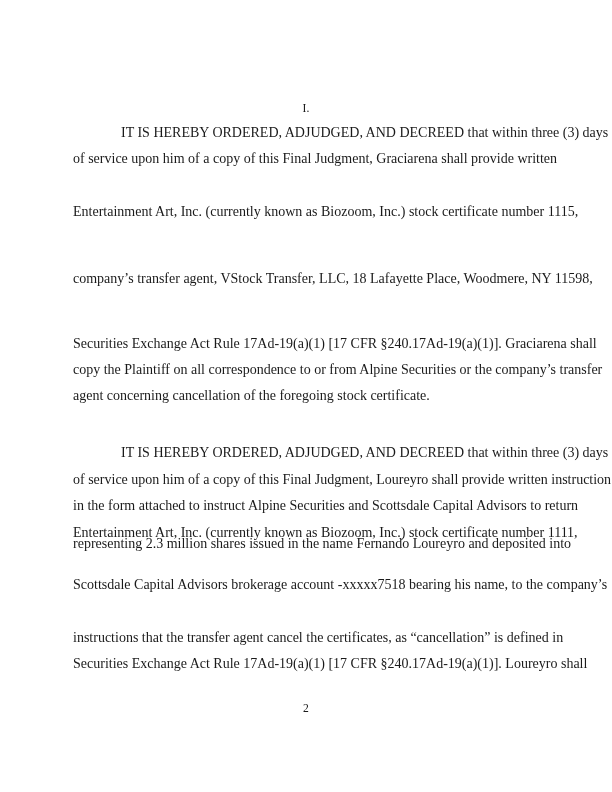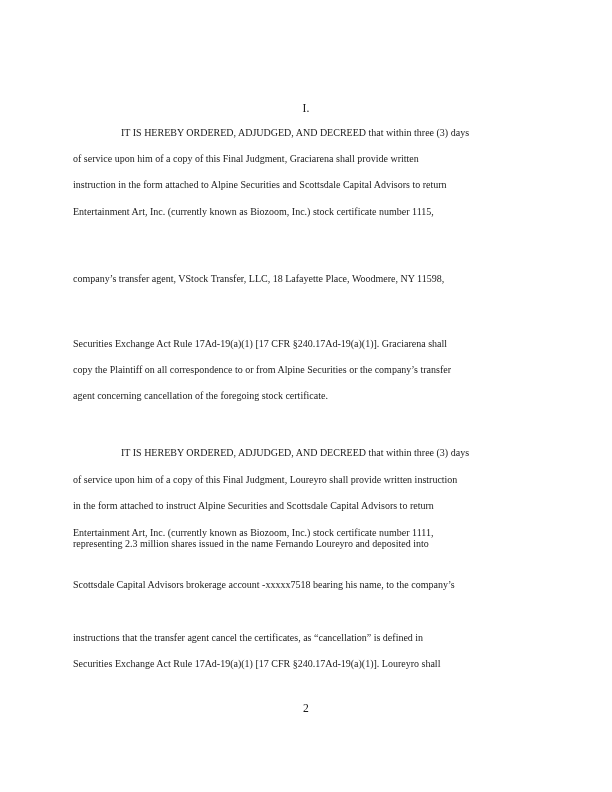--- a/index.html
+++ b/index.html
@@ -9,37 +9,36 @@
     background: #ffffff; color: #1a1a1a;
     font-family: "Liberation Serif", "DejaVu Serif", serif;
     font-size: 11.6px;
   }
   .heading {
     position: absolute; left: 0; width: 612px; text-align: center;
     font-size: 11.6px;
   }
   .line {
     position: absolute; left: 73px; white-space: nowrap;
-    font-size: 10px; line-height: 14px;
+    font-size: 14px; line-height: 14px;
   }
   .line.indent { left: 121px; }
   .page-number {
     position: absolute; left: 0; width: 612px; text-align: center; top: 702px;
     font-size: 11.6px;
   }
 </style>
 </head>
 <body>
 
 <div class="page">
   <div class="heading" style="top:102px">I.</div>
 
   <div class="line indent" style="top:126px">IT IS HEREBY ORDERED, ADJUDGED, AND DECREED that within three (3) days</div>
   <div class="line" style="top:152px">of service upon him of a copy of this Final Judgment, Graciarena shall provide written</div>
-  <div class="line" style="top:178px">instruction in the form attached to Alpine Securities and Scottsdale Capital Advisors to return</div>
   <div class="line" style="top:205px">Entertainment Art, Inc. (currently known as Biozoom, Inc.) stock certificate number 1115,</div>
   <div class="line" style="top:272px">company’s transfer agent, VStock Transfer, LLC, 18 Lafayette Place, Woodmere, NY 11598,</div>
   <div class="line" style="top:337px">Securities Exchange Act Rule 17Ad-19(a)(1) [17 CFR §240.17Ad-19(a)(1)].  Graciarena shall</div>
   <div class="line" style="top:363px">copy the Plaintiff on all correspondence to or from Alpine Securities or the company’s transfer</div>
   <div class="line" style="top:389px">agent concerning cancellation of the foregoing stock certificate.</div>
 
 
   <div class="line indent" style="top:446px">IT IS HEREBY ORDERED, ADJUDGED, AND DECREED that within three (3) days</div>
   <div class="line" style="top:473px">of service upon him of a copy of this Final Judgment, Loureyro shall provide written instruction</div>
   <div class="line" style="top:499px">in the form attached to instruct Alpine Securities and Scottsdale Capital Advisors to return</div>

